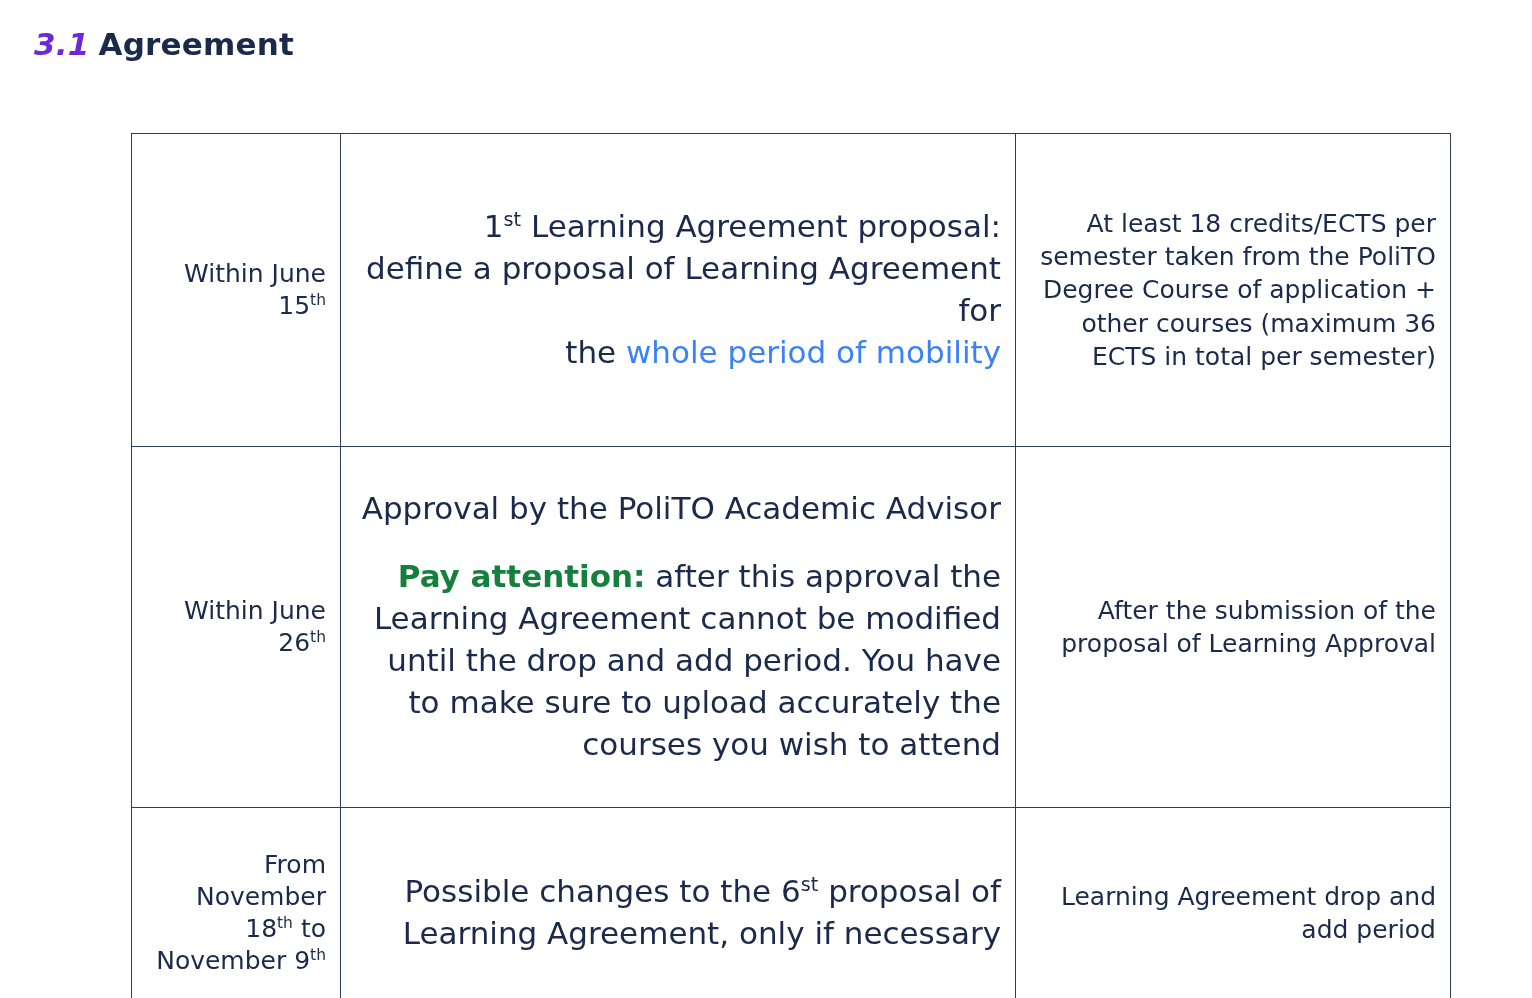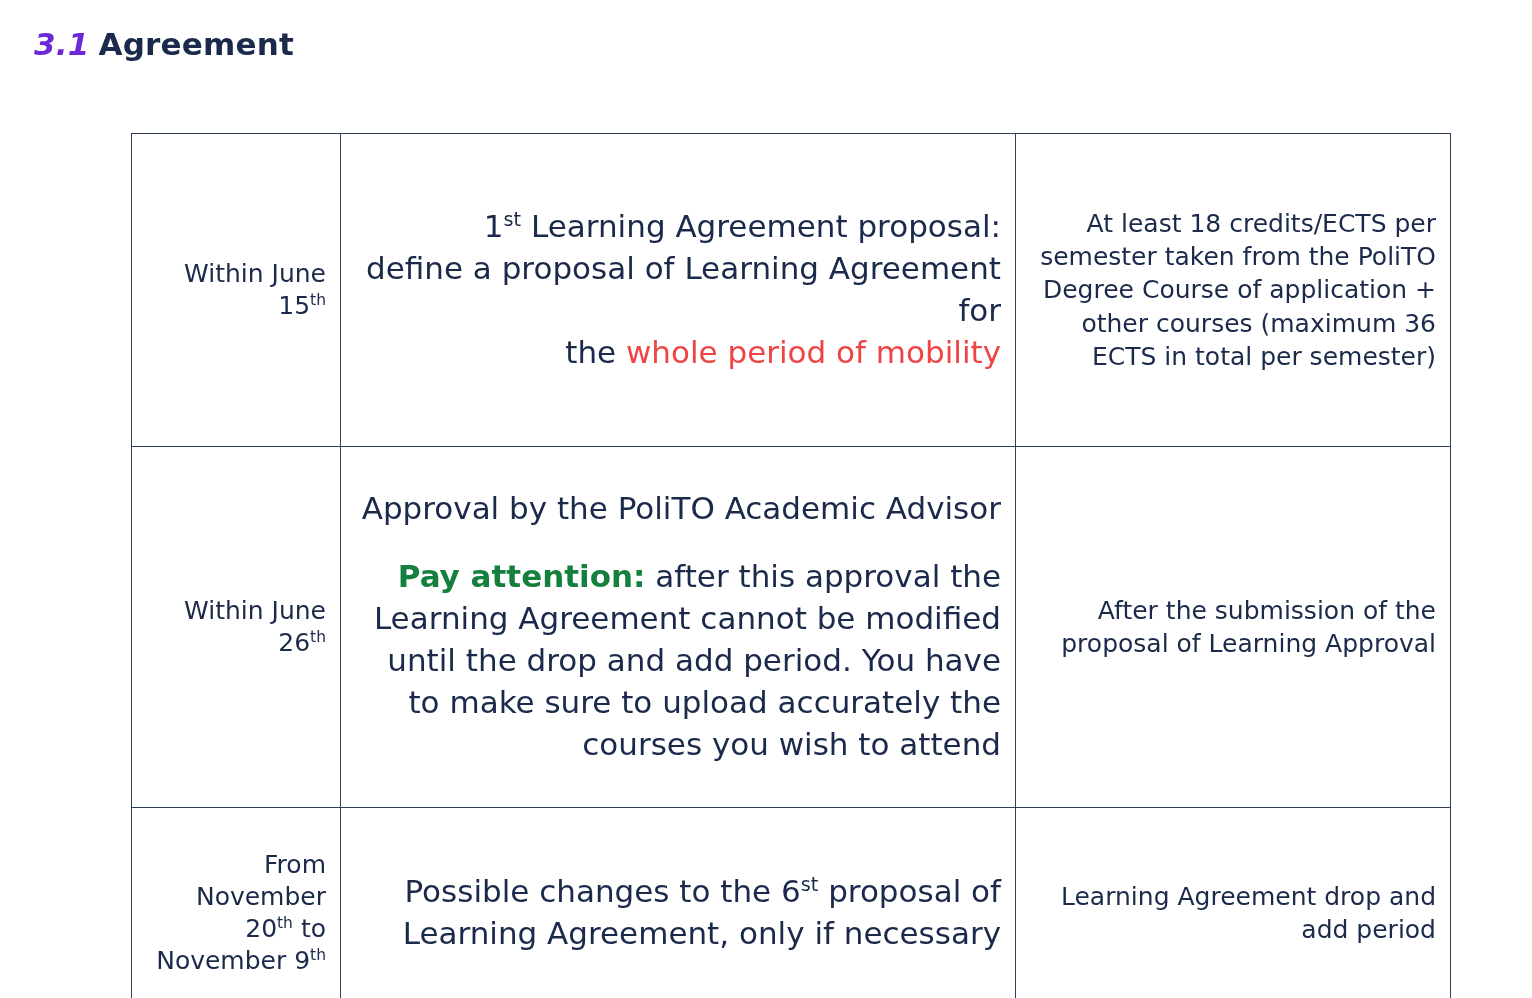--- a/index.html
+++ b/index.html
@@ -70,21 +70,21 @@
   }
   .note {
     font-size: 25px;
     line-height: 1.33;
   }
   .row1 .what, .row1 .note { padding-top: 14px; padding-bottom: 14px; }
   .row1 td { height: 284px; }
   .row2 td { height: 340px; }
   .row3 td { height: 190px; }
 
-  .orange { color: #ef4444; }
+  .orange { color: #3b82f6; }
   .orange-bold { color: #15803d; font-weight: bold; }
   sup {
     font-size: 0.62em;
     vertical-align: super;
     line-height: 0;
   }
   .gap { display: block; height: 26px; }
   .blk { display: block; }
 </style>
 </head>
@@ -126,21 +126,21 @@
           <span class="gap"></span>
           <span class="blk"><span class="orange-bold">Pay attention:</span><span> after this approval the Learning Agreement cannot be modified until the drop and add period. You have to make sure to upload accurately the courses you wish to attend</span></span>
         </td>
         <td class="note">After the submission of the proposal of Learning Approval</td>
       </tr>
 
       <tr class="row3">
         <td class="when">
           <span class="blk">From</span>
           <span class="blk">November</span>
-          <span class="blk"><span>20</span><sup>th</sup><span> to</span></span>
+          <span class="blk"><span>18</span><sup>th</sup><span> to</span></span>
           <span class="blk"><span>November 9</span><sup>th</sup></span>
         </td>
         <td class="what">
           <span>Possible changes to the 6</span><sup>st</sup><span> proposal of Learning Agreement, only if necessary</span>
         </td>
         <td class="note">Learning Agreement drop and add period</td>
       </tr>
     </tbody>
   </table>
 

